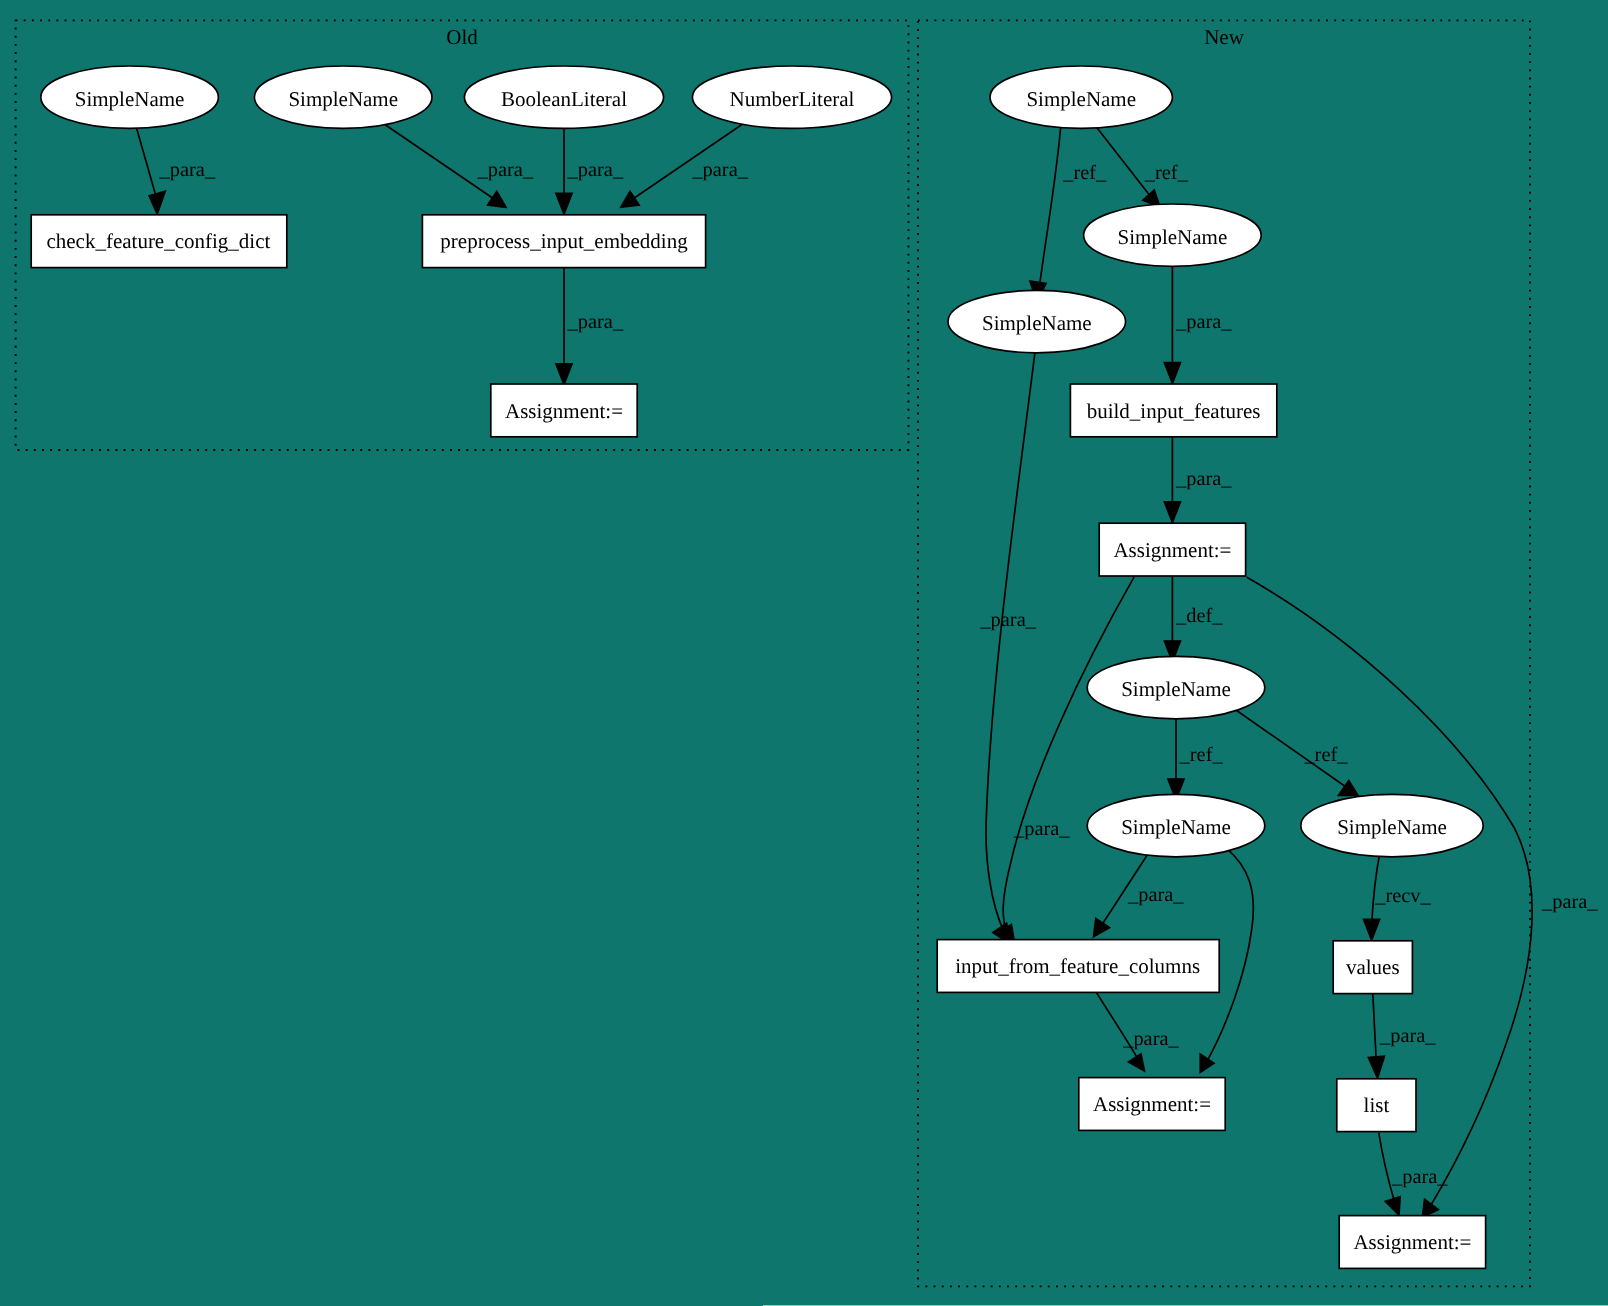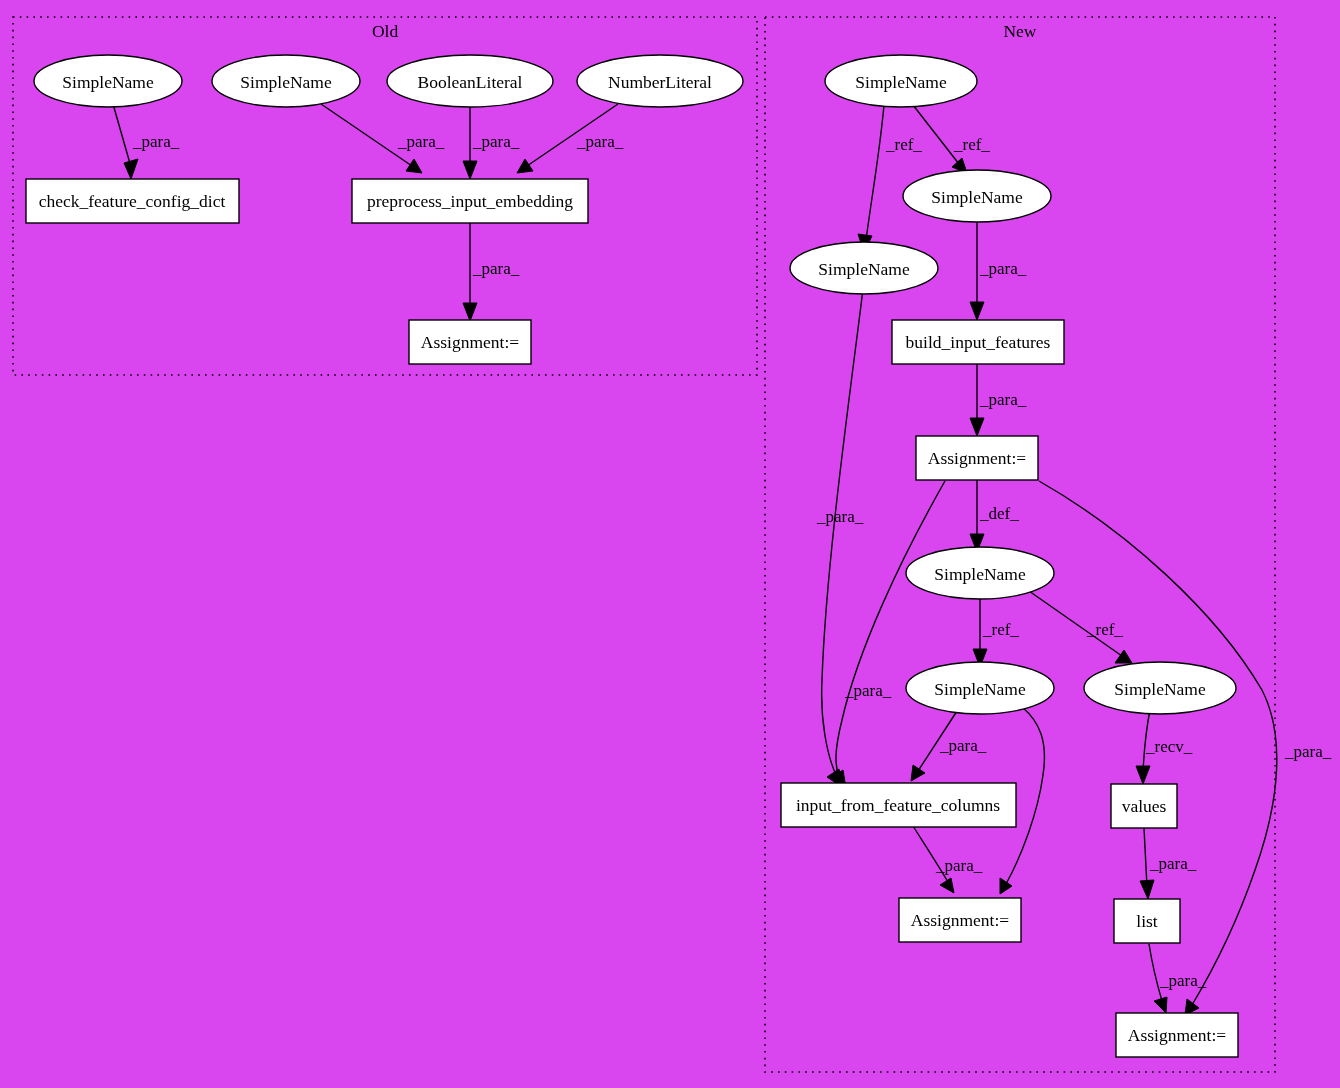--- a/index.html
+++ b/index.html
@@ -4,21 +4,21 @@
 <style>
   html, body {
     margin: 0;
     padding: 0;
     background: #ffffff;
   }
   #graph-root {
     position: relative;
     width: 1340px;
     height: 1088px;
-    background: #d946ef;
+    background: #0f766e;
     font-family: "Liberation Serif", "DejaVu Serif", serif;
   }
   svg#graph-svg {
     display: block;
     width: 1340px;
     height: 1088px;
   }
   .node-shape {
     fill: #ffffff;
     stroke: #000000;

